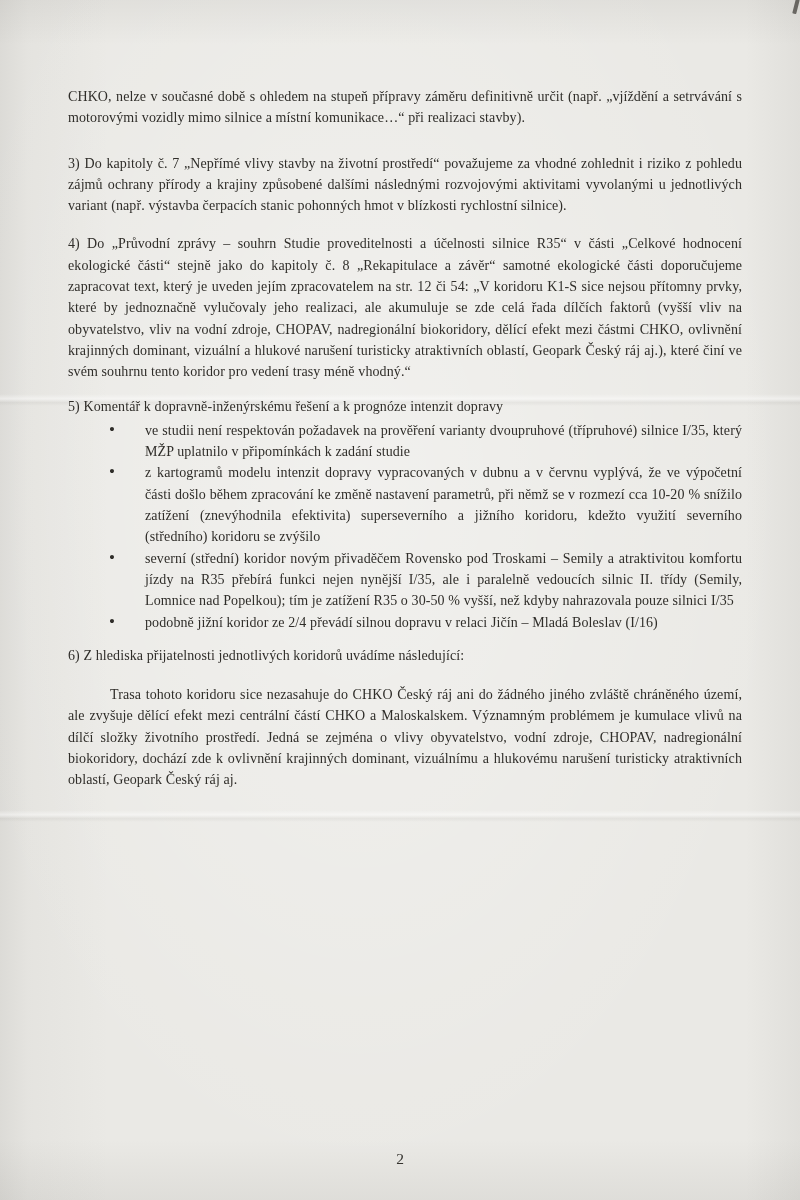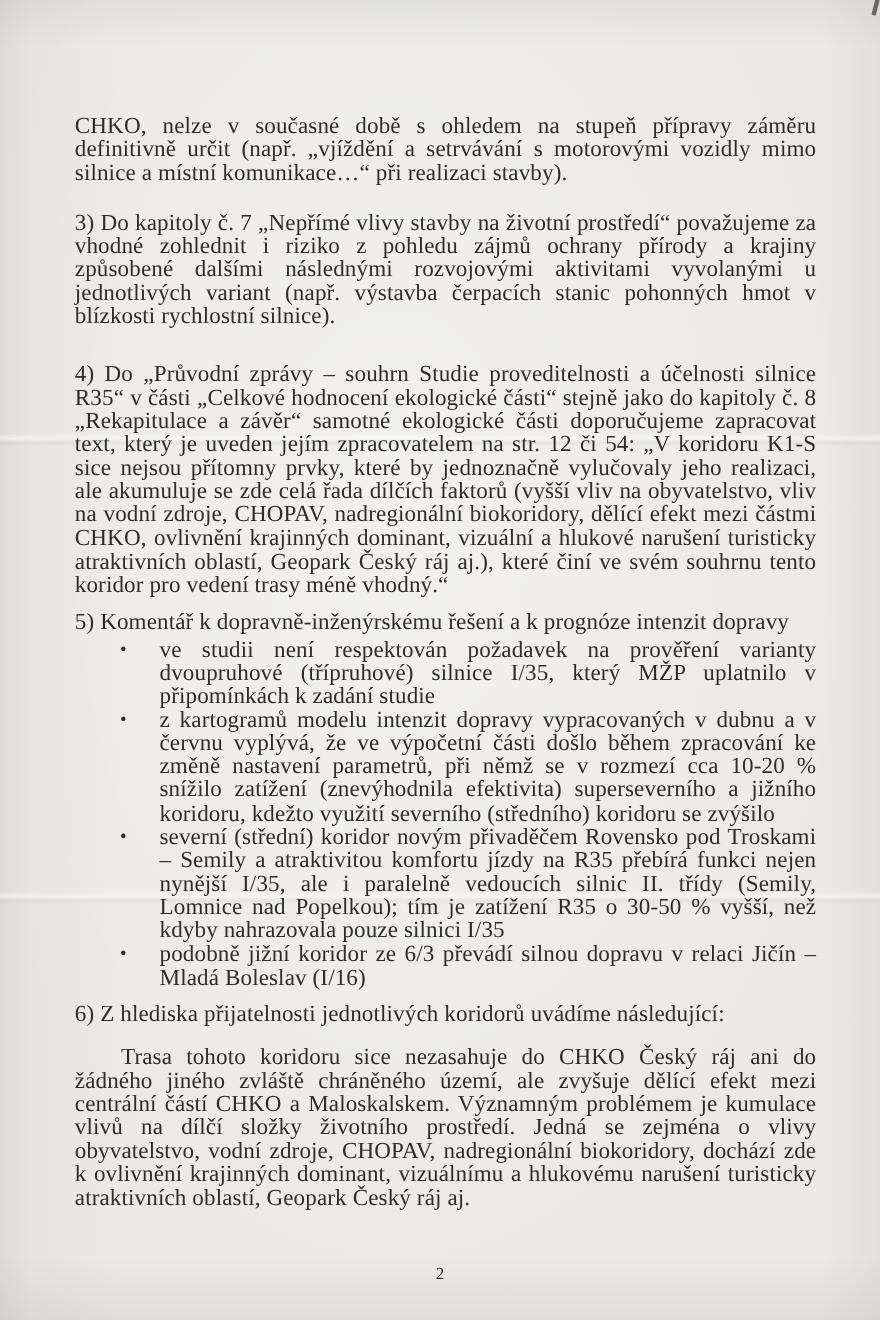--- a/index.html
+++ b/index.html
@@ -44,30 +44,30 @@
     width: 4px;
     height: 15px;
     background: #55524d;
     transform: rotate(14deg);
     border-radius: 1px;
     opacity: 0.85;
   }
   .text-block {
     position: absolute;
     left: 68px;
-    top: 104px;
+    top: 86px;
     width: 674px;
-    font-size: 21px;
+    font-size: 14px;
     line-height: 21.3px;
     text-align: justify;
     letter-spacing: 0.1px;
   }
   .para { margin: 0; }
   .p-cont  { margin-bottom: 24px; }
-  .p-pt3   { margin-bottom: 31px; }
+  .p-pt3   { margin-bottom: 17px; }
   .p-pt4   { margin-bottom: 13px; }
   .h-pt5   { margin-bottom: 3px; text-align: left; }
   ul.bullets {
     margin: 0 0 12px 0;
     padding: 0 0 0 77px;
     list-style: none;
   }
   ul.bullets li {
     position: relative;
     margin: 0;
@@ -110,21 +110,21 @@
     <p class="para p-pt3">3) Do kapitoly č. 7 „Nepřímé vlivy stavby na životní prostředí“ považujeme za vhodné zohlednit i riziko z pohledu zájmů ochrany přírody a krajiny způsobené dalšími následnými rozvojovými aktivitami vyvolanými u jednotlivých variant (např. výstavba čerpacích stanic pohonných hmot v blízkosti rychlostní silnice).</p>
 
     <p class="para p-pt4">4) Do „Průvodní zprávy – souhrn Studie proveditelnosti a účelnosti silnice R35“ v části „Celkové hodnocení ekologické části“ stejně jako do kapitoly č. 8 „Rekapitulace a závěr“ samotné ekologické části doporučujeme zapracovat text, který je uveden jejím zpracovatelem na str. 12 či 54: „V koridoru K1-S sice nejsou přítomny prvky, které by jednoznačně vylučovaly jeho realizaci, ale akumuluje se zde celá řada dílčích faktorů (vyšší vliv na obyvatelstvo, vliv na vodní zdroje, CHOPAV, nadregionální biokoridory, dělící efekt mezi částmi CHKO, ovlivnění krajinných dominant, vizuální a hlukové narušení turisticky atraktivních oblastí, Geopark Český ráj aj.), které činí ve svém souhrnu tento koridor pro vedení trasy méně vhodný.“</p>
 
     <p class="para h-pt5">5) Komentář k dopravně-inženýrskému řešení a k prognóze intenzit dopravy</p>
 
     <ul class="bullets">
       <li>ve studii není respektován požadavek na prověření varianty dvoupruhové (třípruhové) silnice I/35, který MŽP uplatnilo v připomínkách k zadání studie</li>
       <li>z kartogramů modelu intenzit dopravy vypracovaných v dubnu a v červnu vyplývá, že ve výpočetní části došlo během zpracování ke změně nastavení parametrů, při němž se v rozmezí cca 10-20 % snížilo zatížení (znevýhodnila efektivita) superseverního a jižního koridoru, kdežto využití severního (středního) koridoru se zvýšilo</li>
       <li>severní (střední) koridor novým přivaděčem Rovensko pod Troskami – Semily a atraktivitou komfortu jízdy na R35 přebírá funkci nejen nynější I/35, ale i paralelně vedoucích silnic II. třídy (Semily, Lomnice nad Popelkou); tím je zatížení R35 o 30-50 % vyšší, než kdyby nahrazovala pouze silnici I/35</li>
-      <li>podobně jižní koridor ze 6/3 převádí silnou dopravu v relaci Jičín – Mladá Boleslav (I/16)</li>
+      <li>podobně jižní koridor ze 2/4 převádí silnou dopravu v relaci Jičín – Mladá Boleslav (I/16)</li>
     </ul>
 
     <p class="para p-pt6">6) Z hlediska přijatelnosti jednotlivých koridorů uvádíme následující:</p>
 
 
     <p class="para corridor-body">Trasa tohoto koridoru sice nezasahuje do CHKO Český ráj ani do žádného jiného zvláště chráněného území, ale zvyšuje dělící efekt mezi centrální částí CHKO a Maloskalskem. Významným problémem je kumulace vlivů na dílčí složky životního prostředí. Jedná se zejména o vlivy obyvatelstvo, vodní zdroje, CHOPAV, nadregionální biokoridory, dochází zde k ovlivnění krajinných dominant, vizuálnímu a hlukovému narušení turisticky atraktivních oblastí, Geopark Český ráj aj.</p>
 
   </div>
 
   <div class="page-number">2</div>

